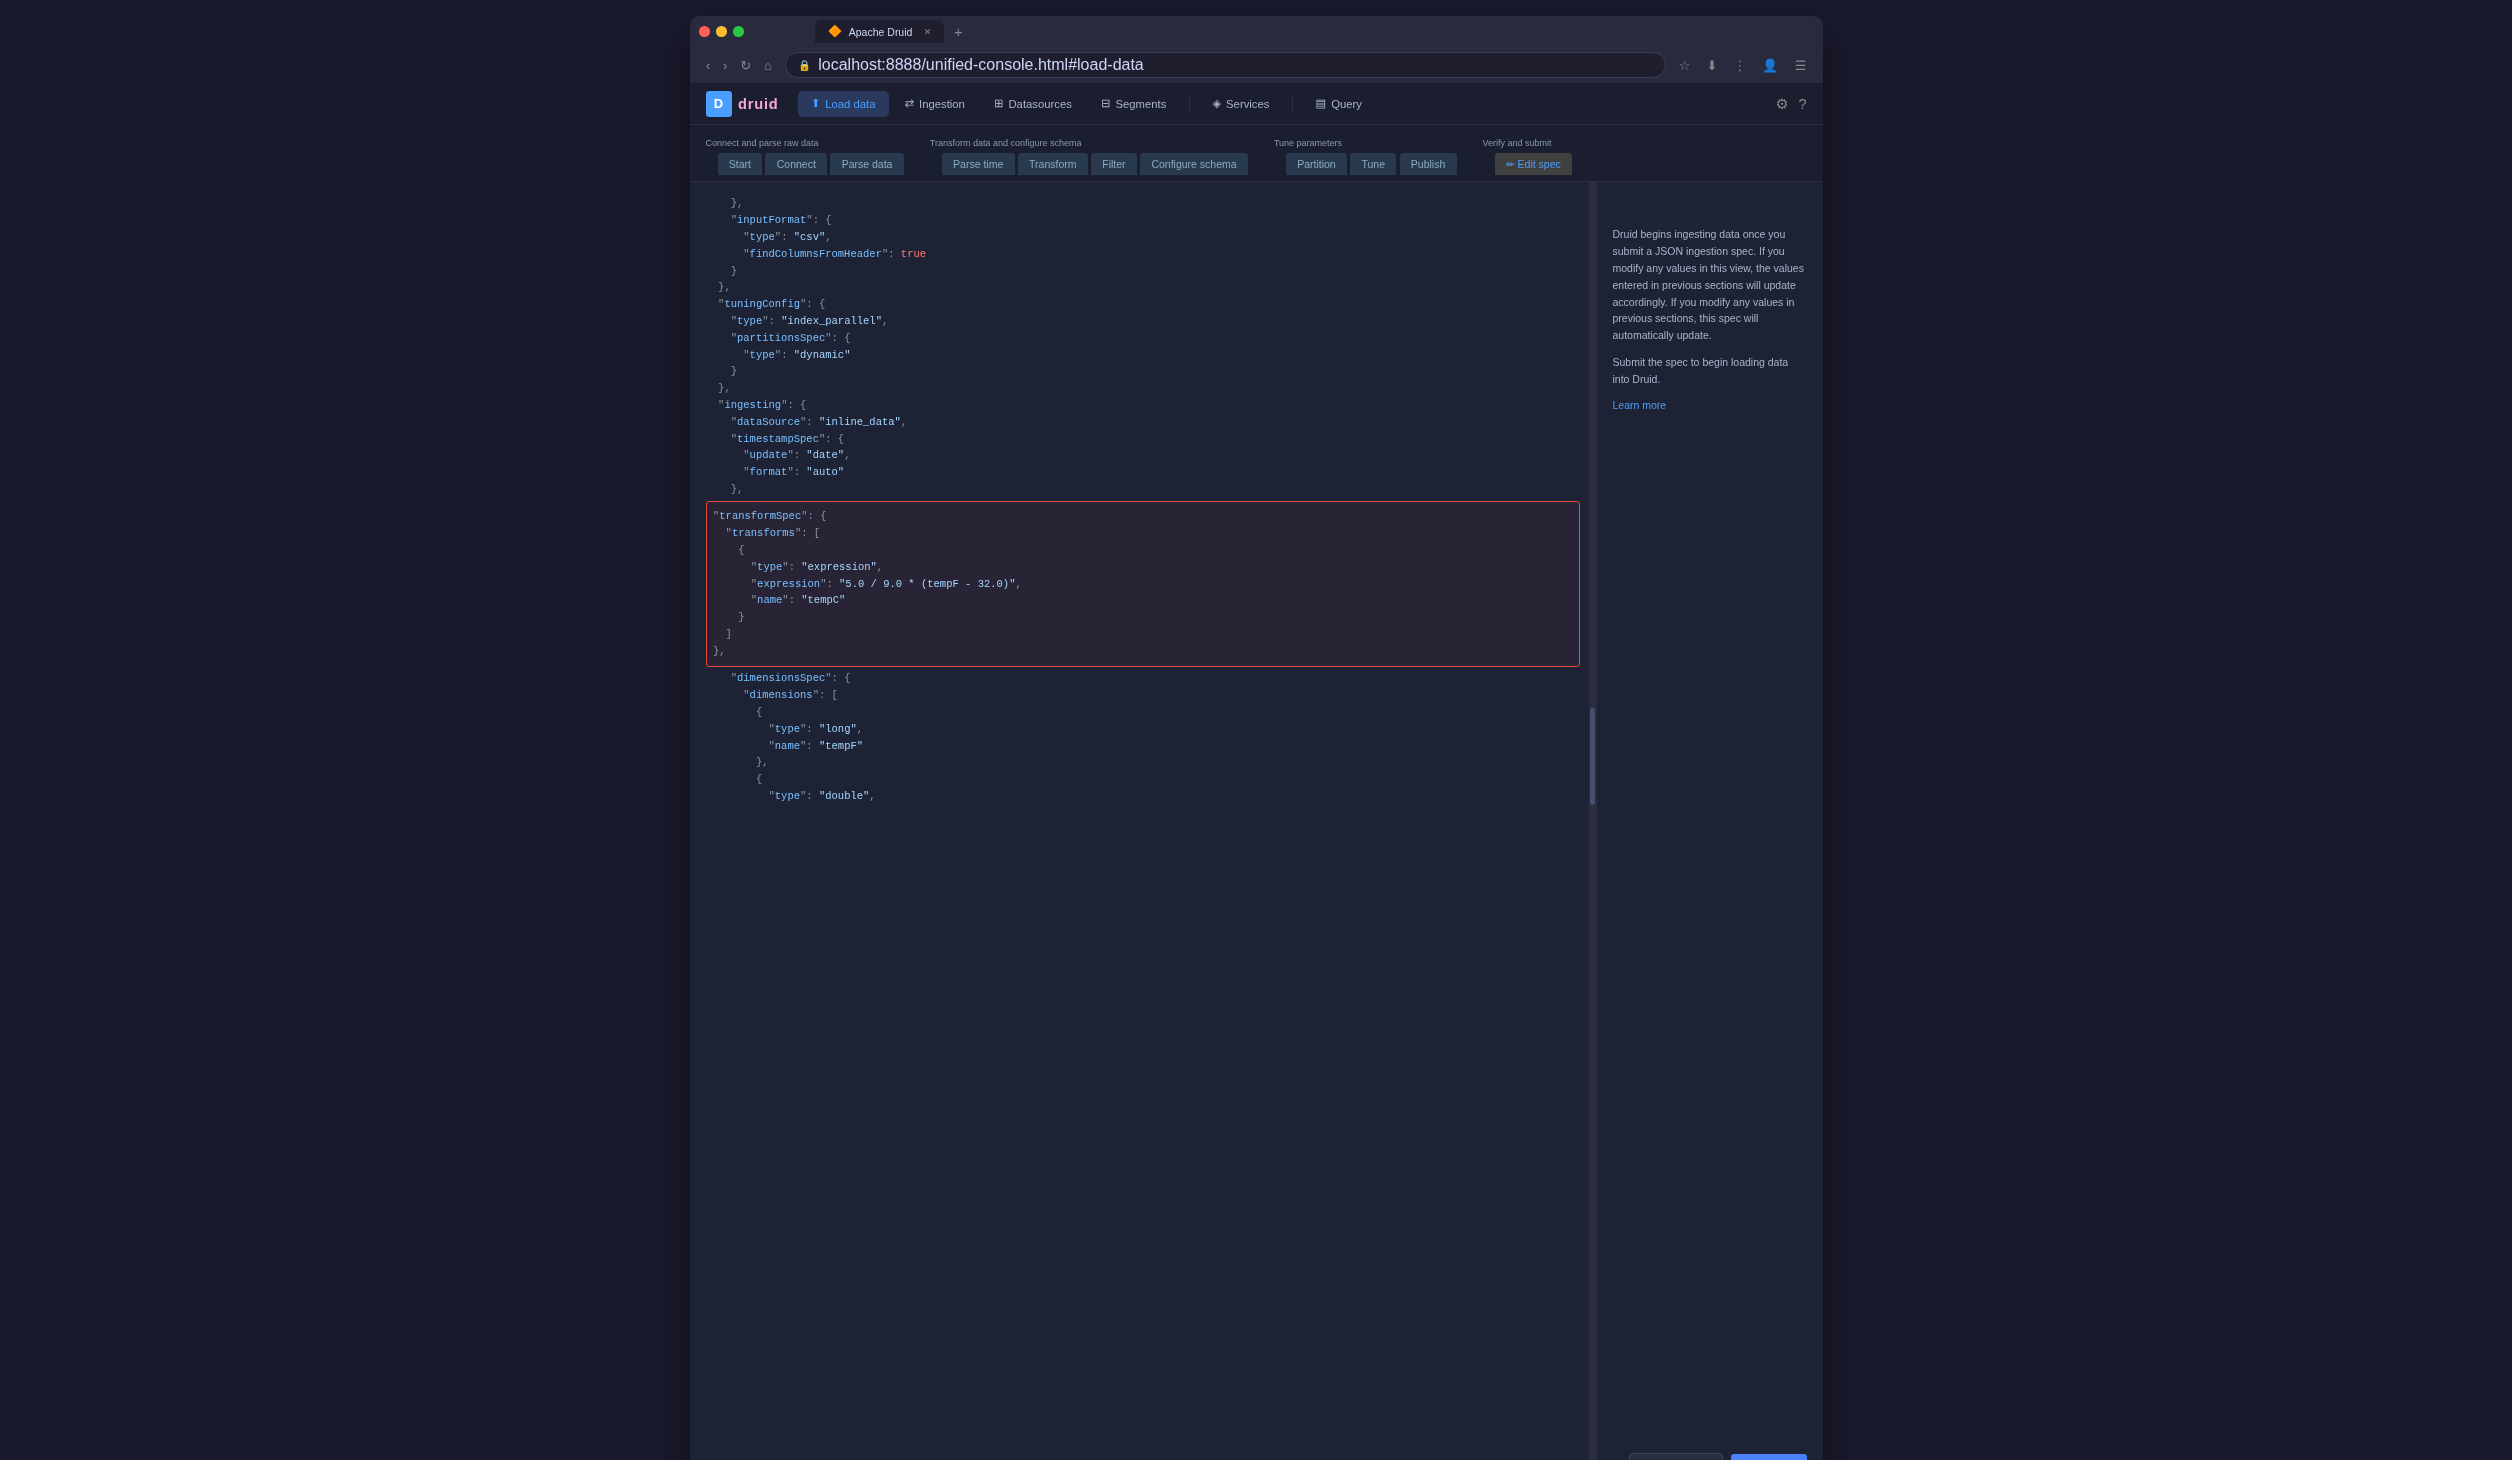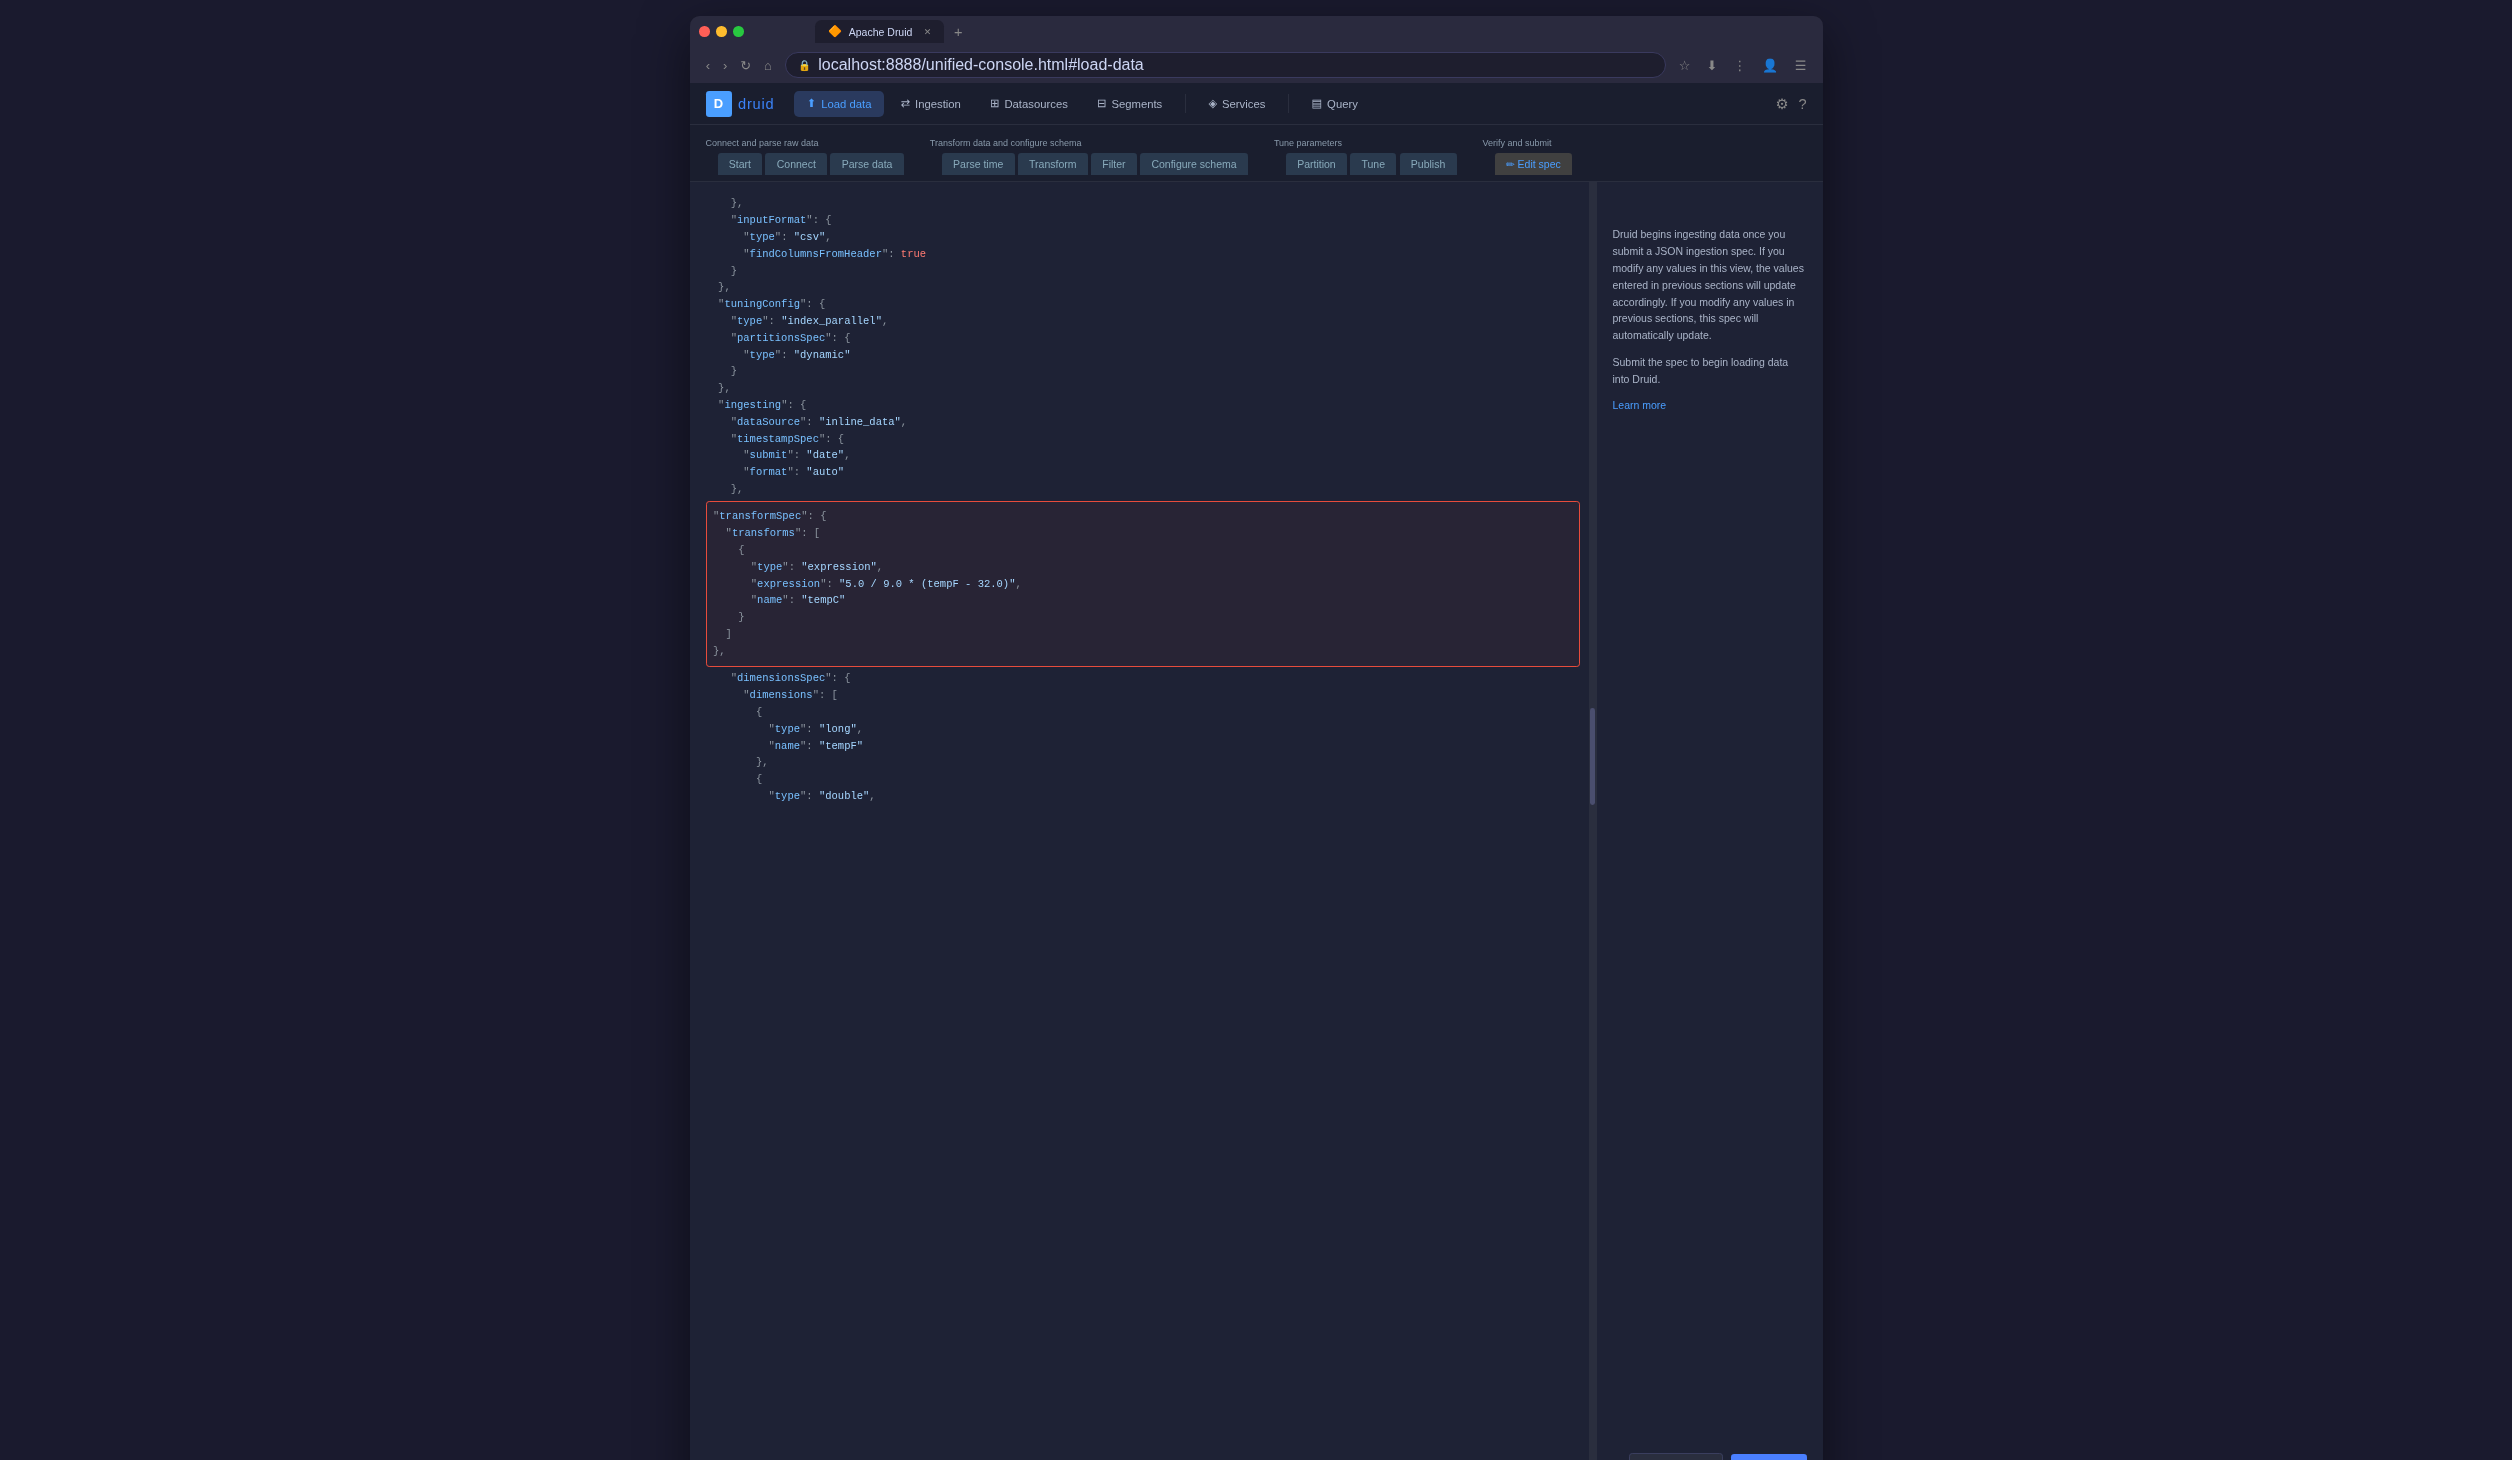--- a/index.html
+++ b/index.html
@@ -105,21 +105,21 @@
       height: 26px;
       background: #4a9eff;
       border-radius: 3.2px;
       display: flex;
       align-items: center;
       justify-content: center;
       color: white;
       font-weight: bold;
       font-size: 13px;
     }
-    .logo-text { color: #3b82f6; font-size: 14.6px; font-weight: 400; letter-spacing: 0.8px; }
+    .logo-text { color: #f9a8d4; font-size: 14.6px; font-weight: 700; letter-spacing: 0.8px; }
 
     .nav-items { display: flex; align-items: center; gap: 3.2px; }
     .nav-item {
       display: flex;
       align-items: center;
       gap: 4.9px;
       padding: 6.5px 13px;
       border-radius: 4.9px;
       color: #aab4c8;
       font-size: 11.3px;
@@ -443,21 +443,21 @@
         <div class="code-line">
           <span class="code-content"><span class="c-punct">  "</span><span class="c-key">ingesting</span><span class="c-punct">": {</span></span>
         </div>
         <div class="code-line">
           <span class="code-content"><span class="c-punct">    "</span><span class="c-key">dataSource</span><span class="c-punct">": </span><span class="c-string">"inline_data"</span><span class="c-punct">,</span></span>
         </div>
         <div class="code-line">
           <span class="code-content"><span class="c-punct">    "</span><span class="c-key">timestampSpec</span><span class="c-punct">": {</span></span>
         </div>
         <div class="code-line">
-          <span class="code-content"><span class="c-punct">      "</span><span class="c-key">submit</span><span class="c-punct">": </span><span class="c-string">"date"</span><span class="c-punct">,</span></span>
+          <span class="code-content"><span class="c-punct">      "</span><span class="c-key">update</span><span class="c-punct">": </span><span class="c-string">"date"</span><span class="c-punct">,</span></span>
         </div>
         <div class="code-line">
           <span class="code-content"><span class="c-punct">      "</span><span class="c-key">format</span><span class="c-punct">": </span><span class="c-string">"auto"</span></span>
         </div>
         <div class="code-line">
           <span class="code-content c-punct">    },</span>
         </div>
 
         <div class="highlight-block">
           <div class="code-line">

